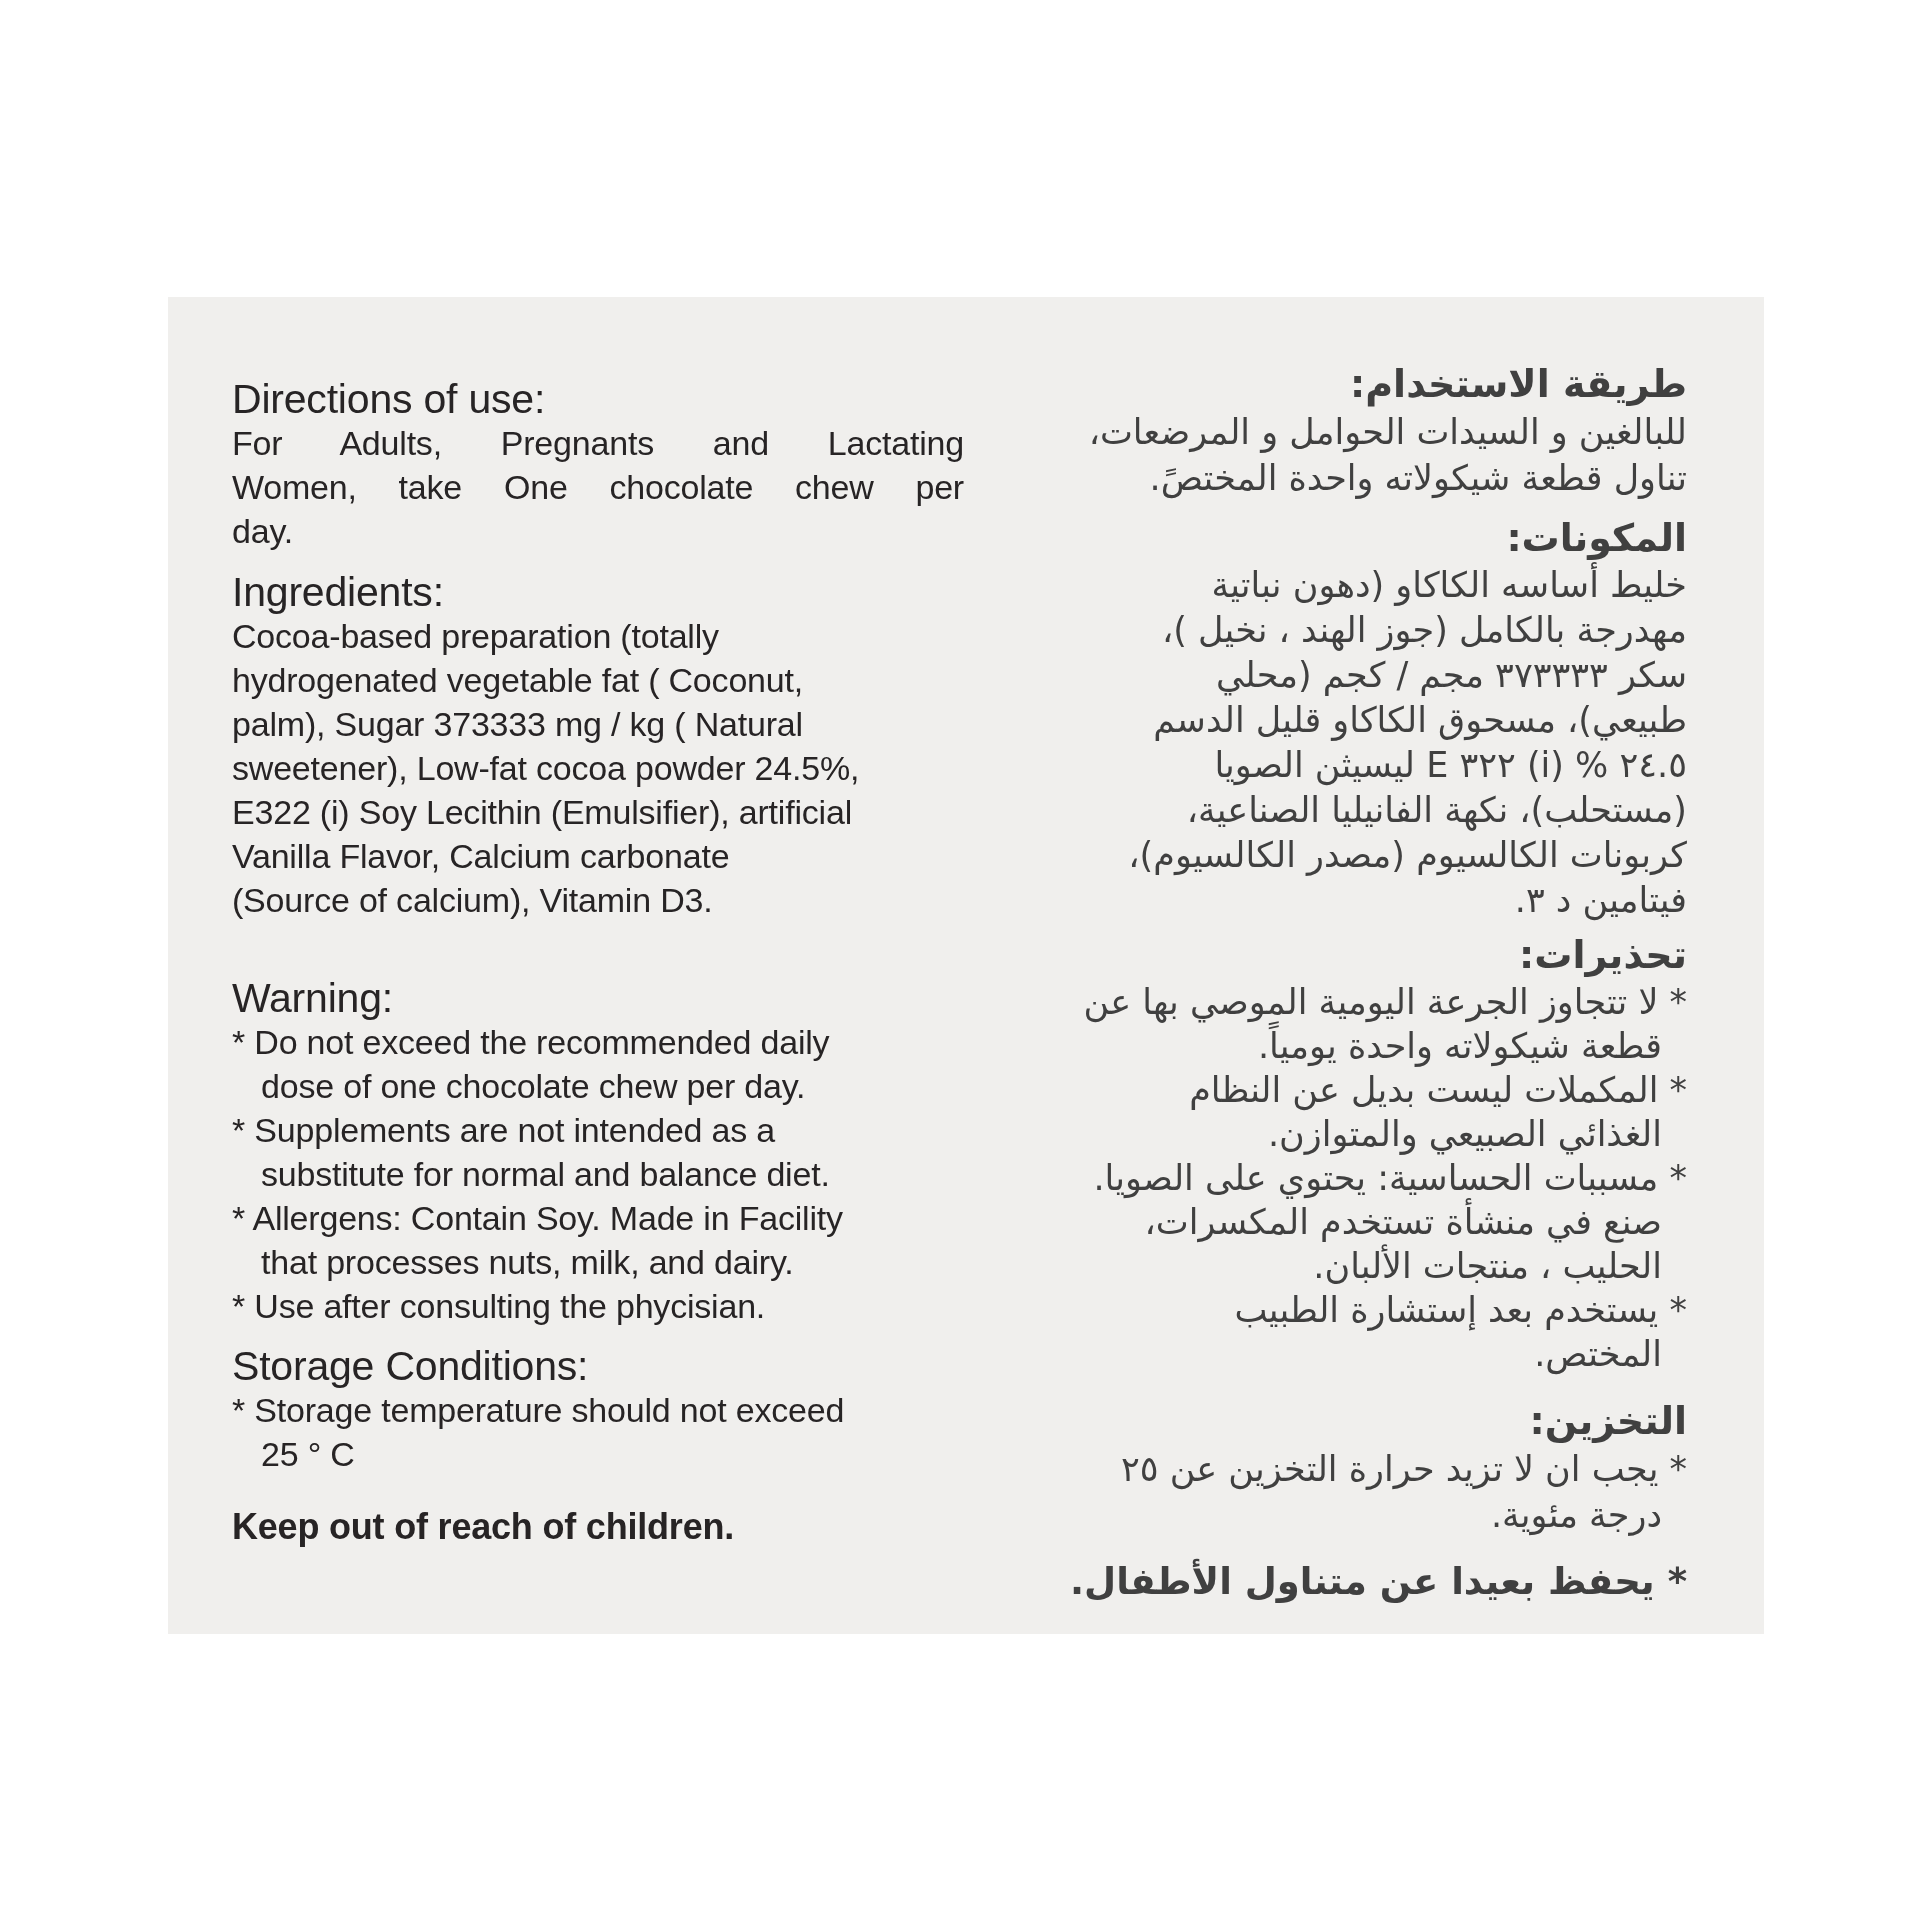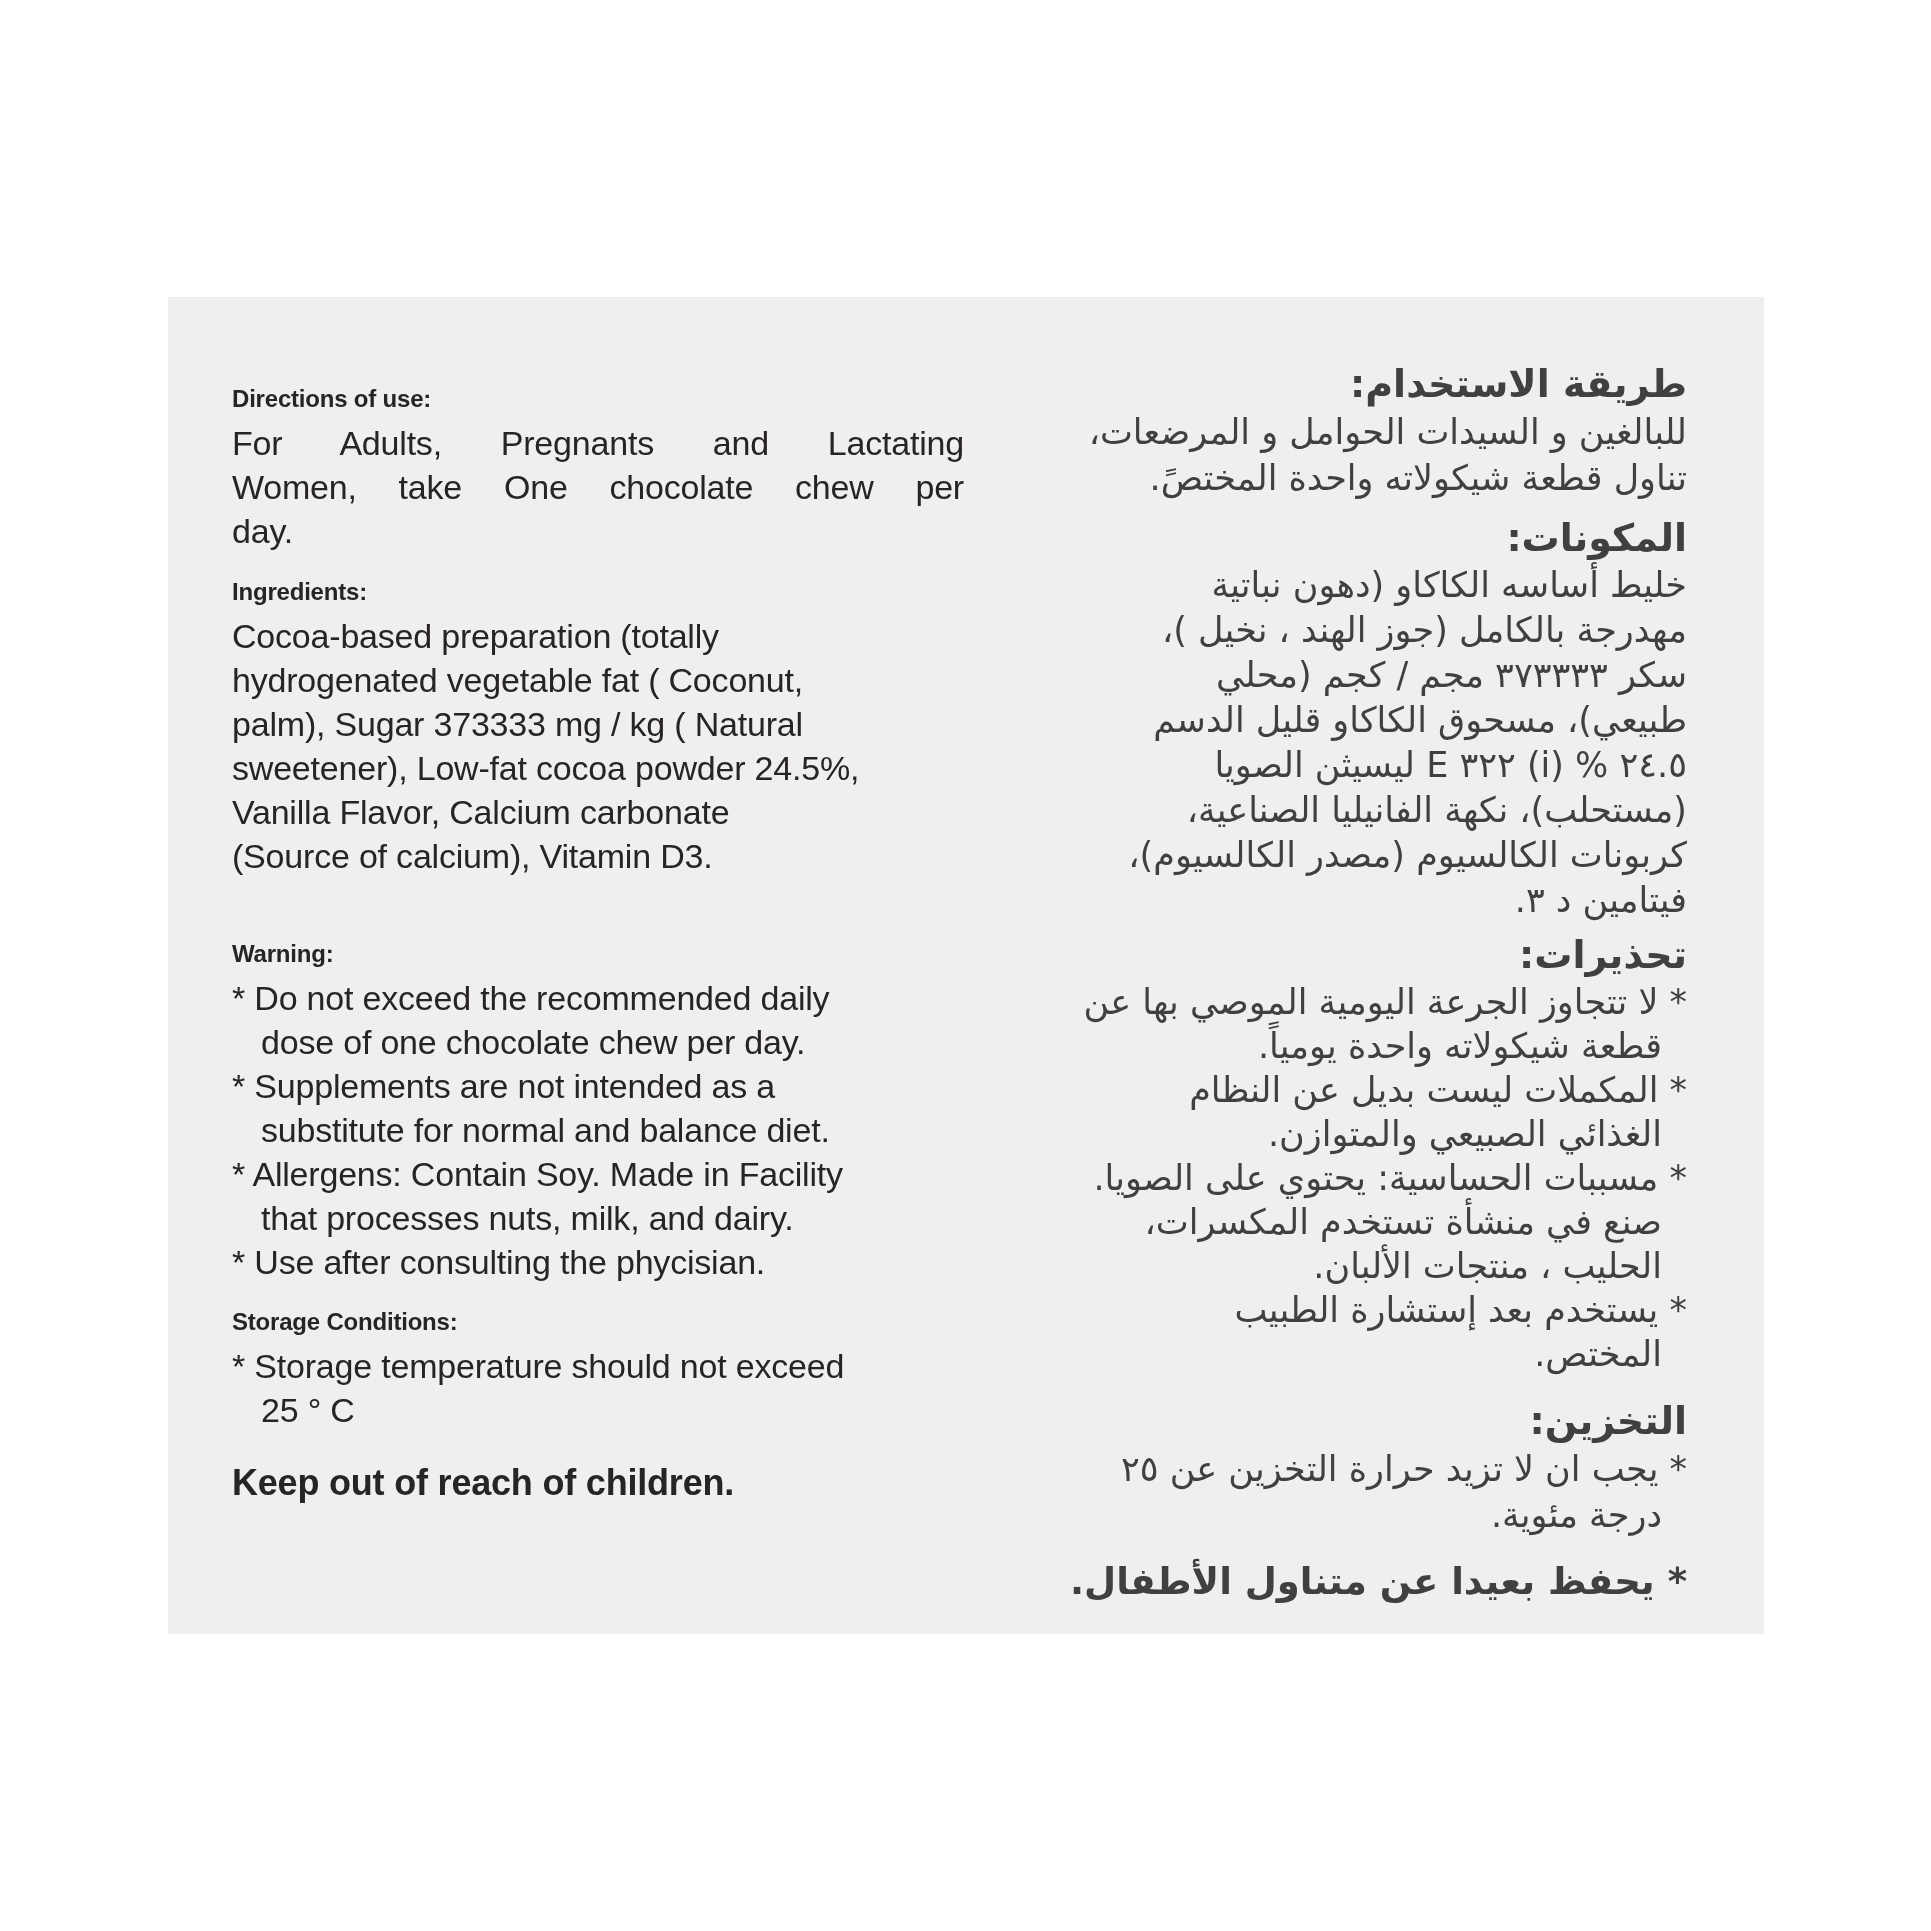--- a/index.html
+++ b/index.html
@@ -24,22 +24,22 @@
     position: absolute;
     left: 232px;
     top: 377px;
     width: 732px;
     color: #272425;
     font-size: 34px;
     line-height: 44px;
     letter-spacing: -0.2px;
   }
   .en-heading {
-    font-weight: bold;
-    font-size: 24px;
+    font-weight: normal;
+    font-size: 41px;
     line-height: 44px;
   }
   .en-line { min-height: 44px; }
   .just {
     text-align: justify;
     text-align-last: justify;
   }
   .cont { padding-left: 29px; }
   .sec-ingredients { margin-top: 17.4px; }
   .sec-warning  { margin-top: 54px; }
@@ -93,20 +93,21 @@
     <div class="en-line just">Women, take One chocolate chew per</div>
     <div class="en-line">day.</div>
   </div>
 
   <div class="sec-ingredients">
     <div class="en-heading">Ingredients:</div>
     <div class="en-line">Cocoa-based preparation (totally</div>
     <div class="en-line">hydrogenated vegetable fat ( Coconut,</div>
     <div class="en-line">palm),  Sugar 373333 mg / kg ( Natural</div>
     <div class="en-line">sweetener), Low-fat cocoa powder 24.5%,</div>
+    <div class="en-line">E322 (i) Soy Lecithin (Emulsifier), artificial</div>
     <div class="en-line">Vanilla Flavor, Calcium carbonate</div>
     <div class="en-line">(Source of calcium), Vitamin D3.</div>
   </div>
 
   <div class="sec-warning">
     <div class="en-heading">Warning:</div>
     <div class="en-line">* Do not exceed the recommended daily</div>
     <div class="en-line cont">dose of one chocolate chew per day.</div>
     <div class="en-line">* Supplements are not intended as a</div>
     <div class="en-line cont">substitute for normal and balance diet.</div>

